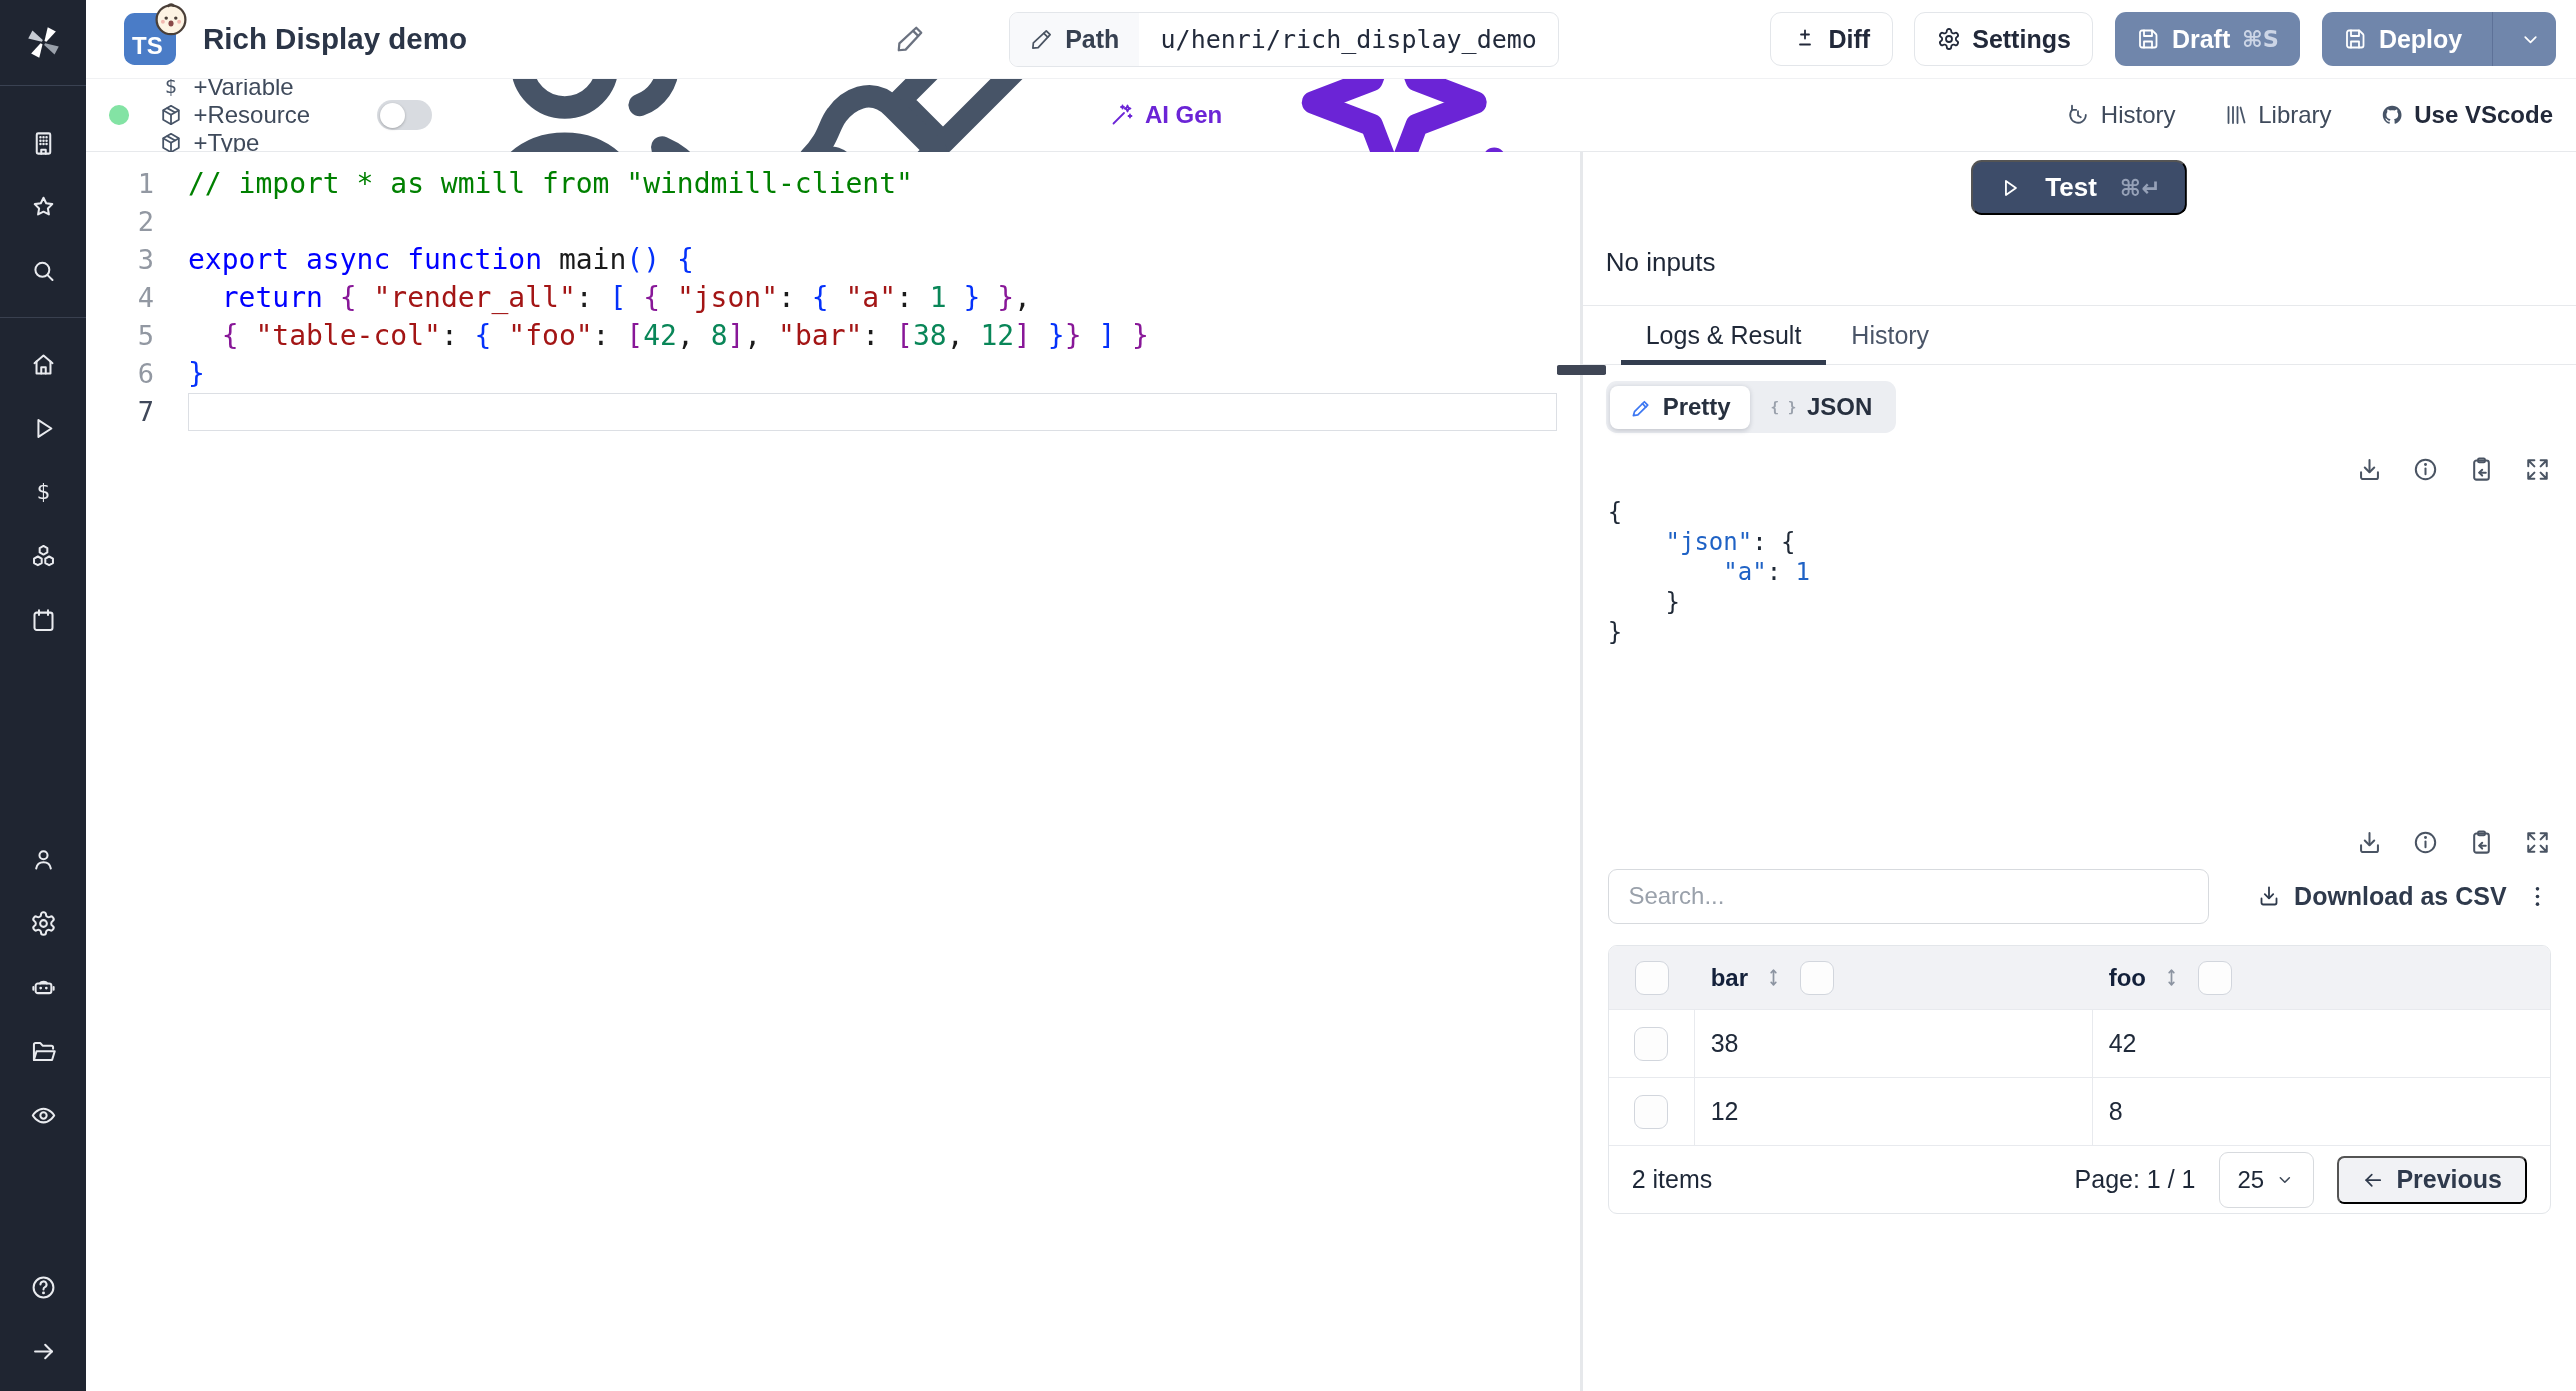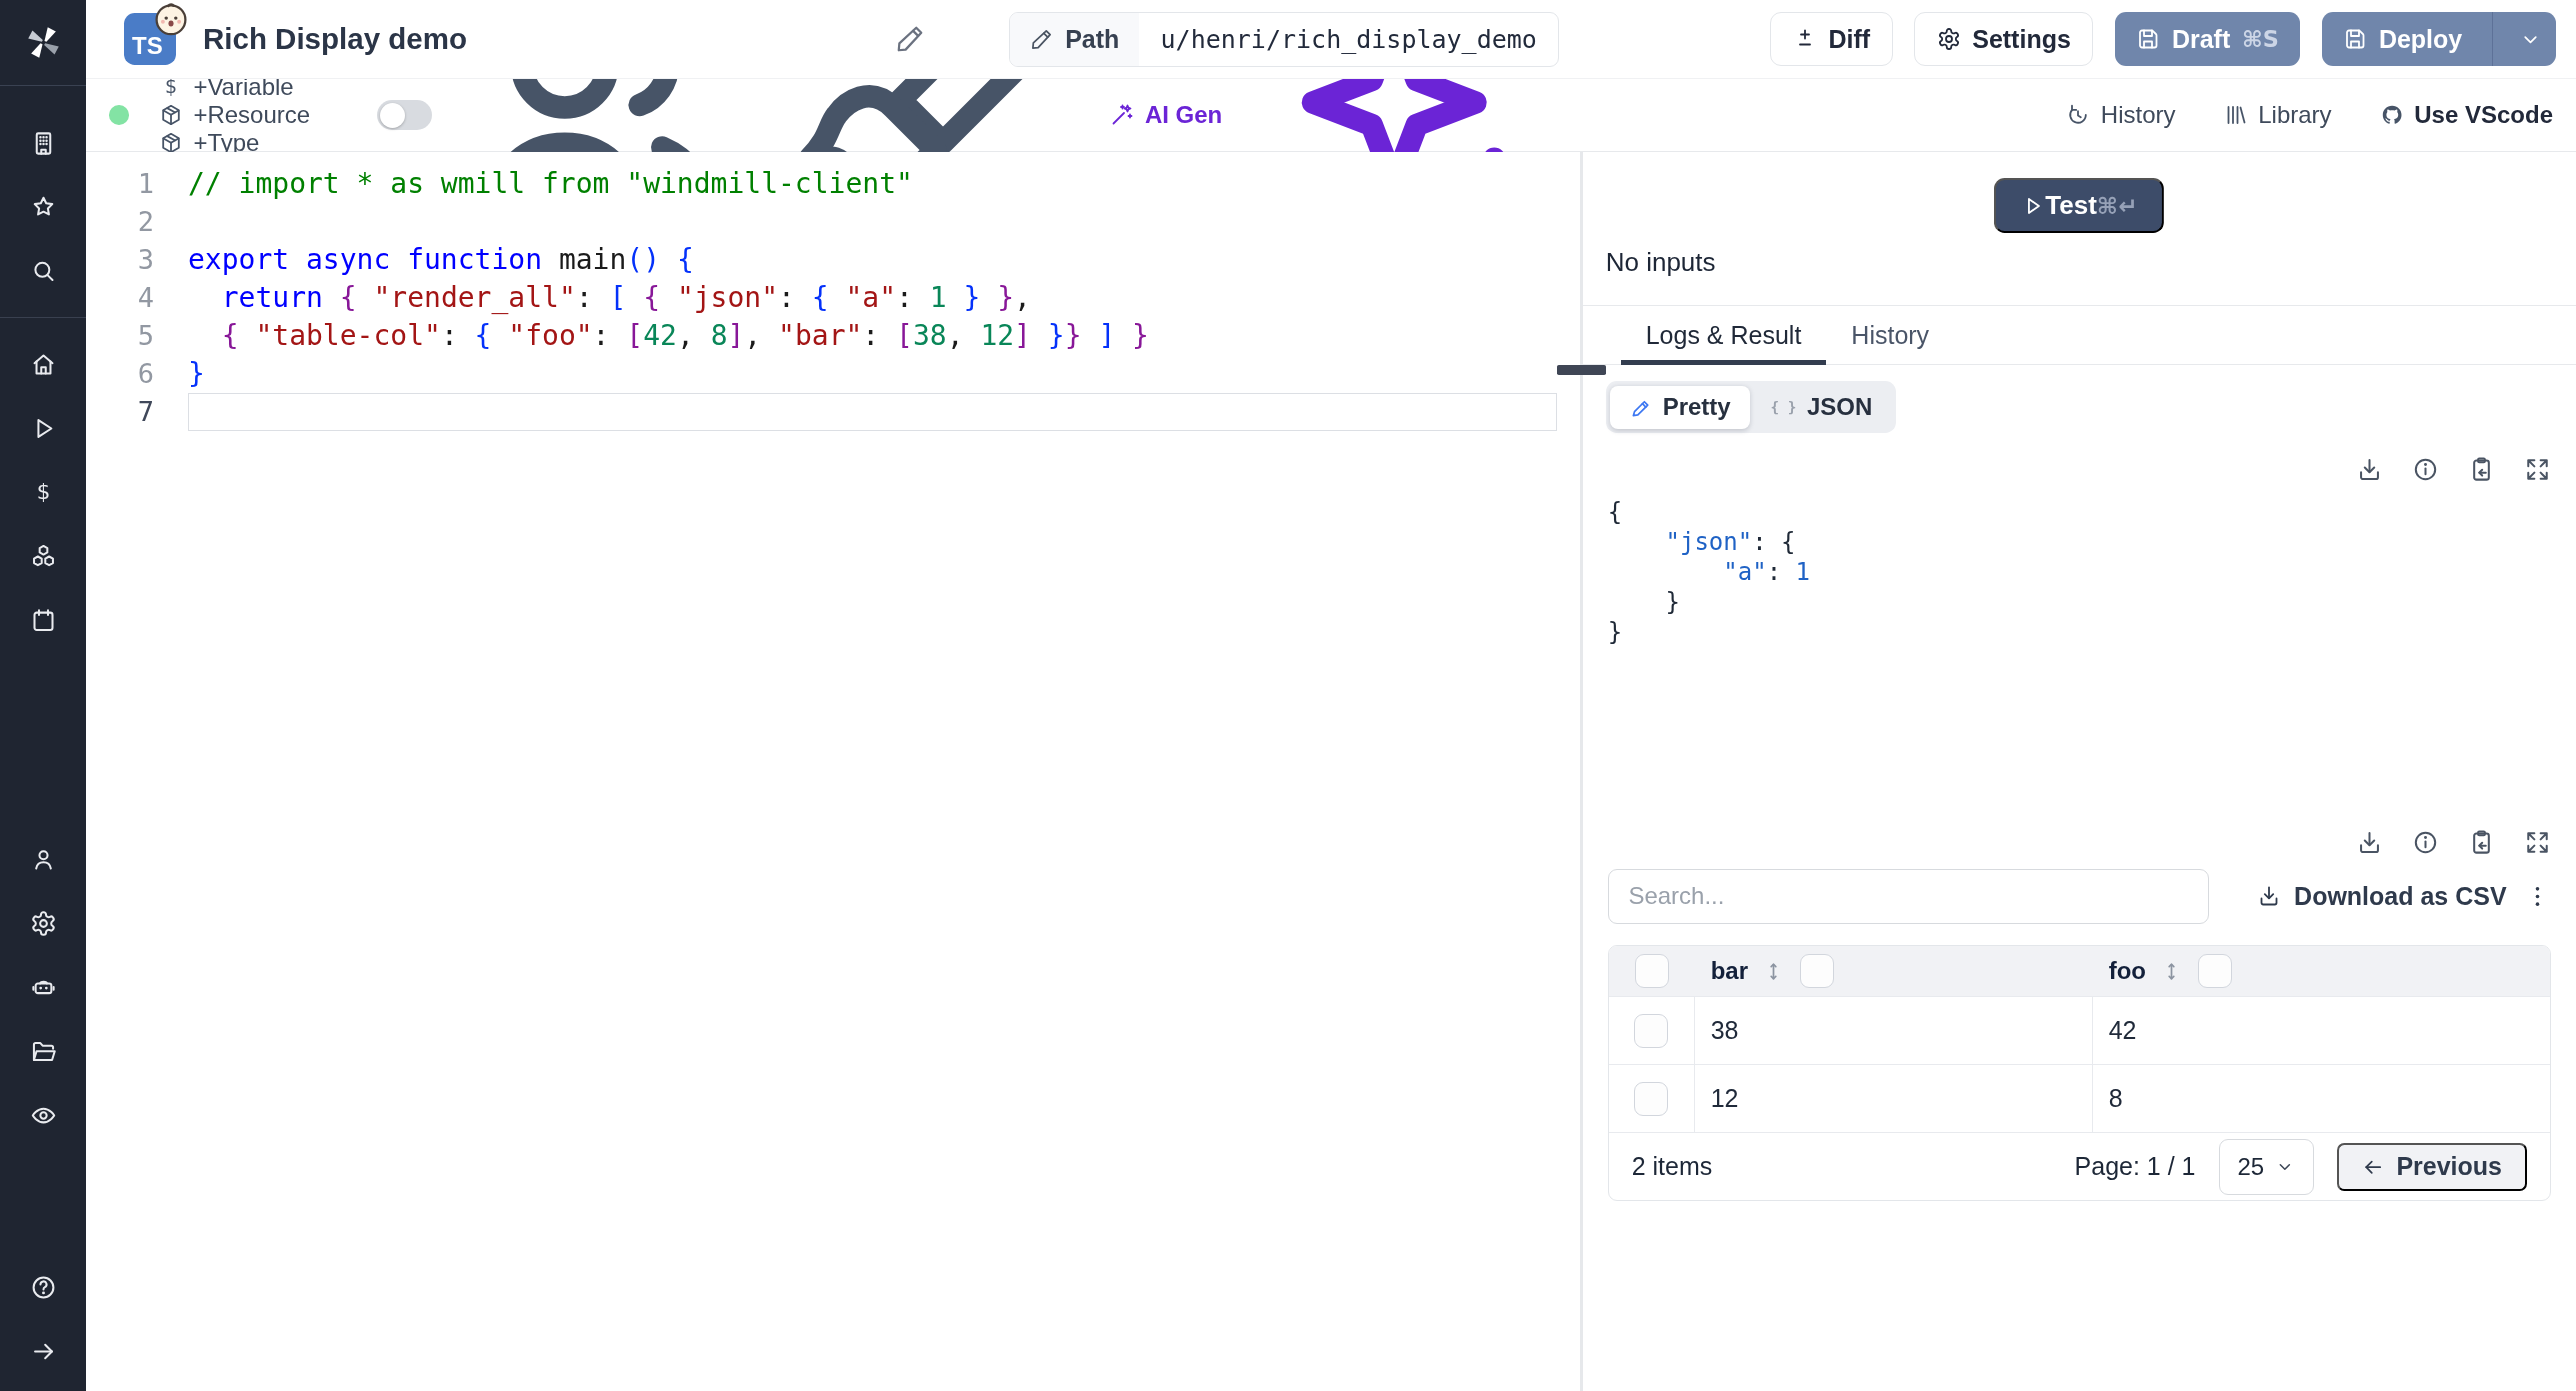--- a/index.html
+++ b/index.html
@@ -87,23 +87,23 @@
   .tk-cm{color:#008000;}.tk-kw{color:#0000ff;}.tk-pl{color:#1b1b1b;}
   .tk-str{color:#a31515;}.tk-num{color:#098658;}.tk-bb{color:#0431fa;}.tk-bp{color:#881798;}
 
   .splitter{width:2.7px;background:#e6e8eb;position:relative;flex:none;}
   .handle{position:absolute;top:213px;left:-23px;width:49px;height:9.8px;background:#3f4655;
           border-radius:1.8px;z-index:5;cursor:col-resize;}
 
   
   .rightpanel{flex:1;background:#fff;display:flex;flex-direction:column;}
   .test-zone{height:154px;border-bottom:0.9px solid #e7e9ec;position:relative;flex:none;}
-  .test-btn{position:absolute;left:50%;transform:translateX(-50%);top:26px;height:55px;
+  .test-btn{position:absolute;left:50%;transform:translateX(-50%);top:8px;height:55px;
             background:#3d4c69;border-radius:10.7px;color:#fff;display:flex;align-items:center;
-            gap:0;padding:0 25px;font-size:26px;font-weight:700;cursor:pointer;}
+            gap:23px;padding:0 25px;font-size:26px;font-weight:700;cursor:pointer;}
   .test-btn .ic{width:24px;height:24px;}
   .test-short{color:#96a1b7;font-weight:600;font-size:23px;font-family:"DejaVu Sans",sans-serif;}
   .no-inputs{position:absolute;left:23px;top:95px;font-size:26px;color:#1d2636;}
 
   .tabs{height:59px;display:flex;border-bottom:0.9px solid #e7e9ec;flex:none;padding-left:38px;}
   .tab{display:flex;align-items:center;padding:0 25px;font-size:25px;color:#4a5568;
        position:relative;cursor:pointer;}
   .tab.active{color:#202938;font-weight:500;}
   .tab.active::after{content:'';position:absolute;left:0;right:0;bottom:-0.9px;height:4.5px;background:#333d4f;}
 
@@ -127,21 +127,21 @@
   .search-row{display:flex;align-items:center;padding:12.5px 25px 0;flex:none;}
   .search{width:601px;height:55px;border:1.8px solid #d7dade;border-radius:9px;padding:0 19.7px;
           font-size:24px;color:#333;outline:none;font-family:"Liberation Sans",sans-serif;}
   .search::placeholder{color:#9aa1ab;}
   .csv{display:flex;align-items:center;gap:13.4px;color:#2f3a4c;font-size:25px;font-weight:600;
        margin-left:48px;cursor:pointer;}
   .csv .ic{width:24px;height:24px;}
   .kebab{margin-left:auto;width:27px;height:27px;color:#2f3a4c;cursor:pointer;}
 
   .table{margin:21.5px 25px 0;border:0.9px solid #e3e6ea;border-radius:9px;overflow:hidden;flex:none;}
-  .thead{display:flex;background:#f1f2f5;height:50px;align-items:center;}
+  .thead{display:flex;background:#f1f2f5;height:63px;align-items:center;}
   .c0{width:86px;display:flex;align-items:center;justify-content:center;flex:none;height:100%;}
   .c1{width:398px;display:flex;align-items:center;gap:14.3px;padding-left:16px;flex:none;height:100%;}
   .c2{flex:1;display:flex;align-items:center;gap:14.3px;padding-left:16px;height:100%;}
   .thead .col-label{font-size:24px;font-weight:700;color:#13203a;}
   .sort-ic{width:23px;height:23px;color:#8c94a1;cursor:pointer;}
   .cb{width:34px;height:34px;border:1.8px solid #d2d6dd;border-radius:9px;background:#fdfdfd;
       flex:none;cursor:pointer;}
   .trow{display:flex;height:68px;border-top:0.9px solid #e8eaee;background:#fff;}
   .trow .c0{border-right:0.9px solid #e8eaee;}
   .trow .c1{border-right:0.9px solid #e8eaee;font-size:25px;color:#202a3a;}

